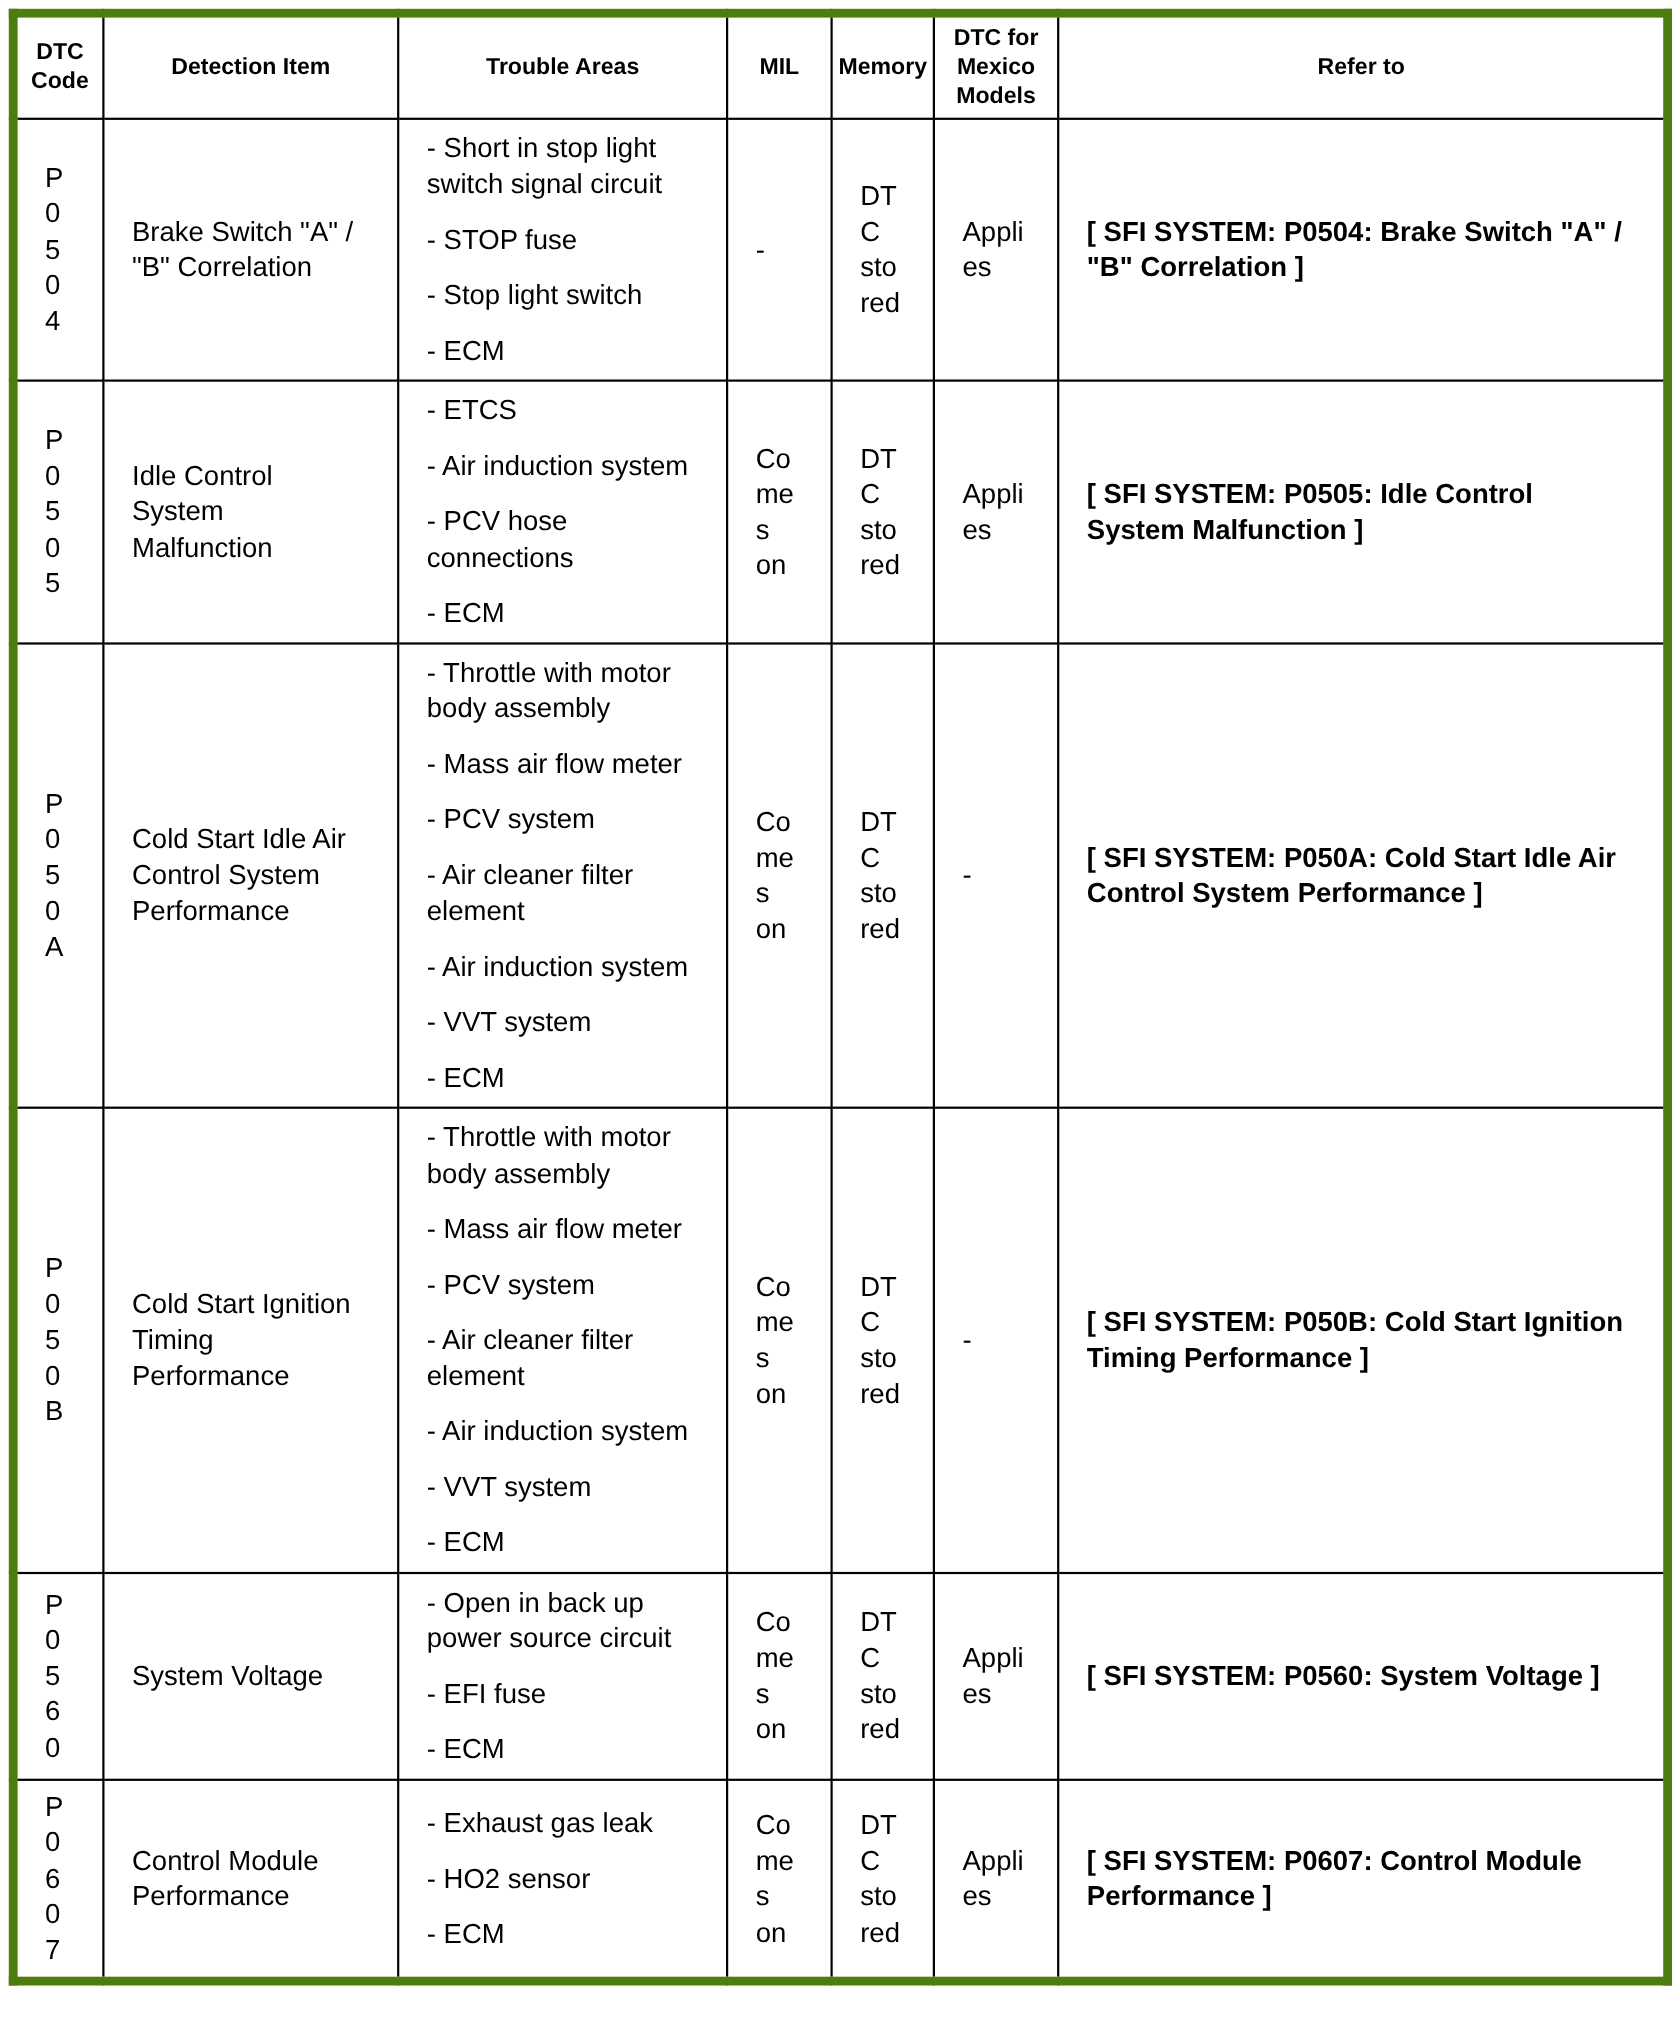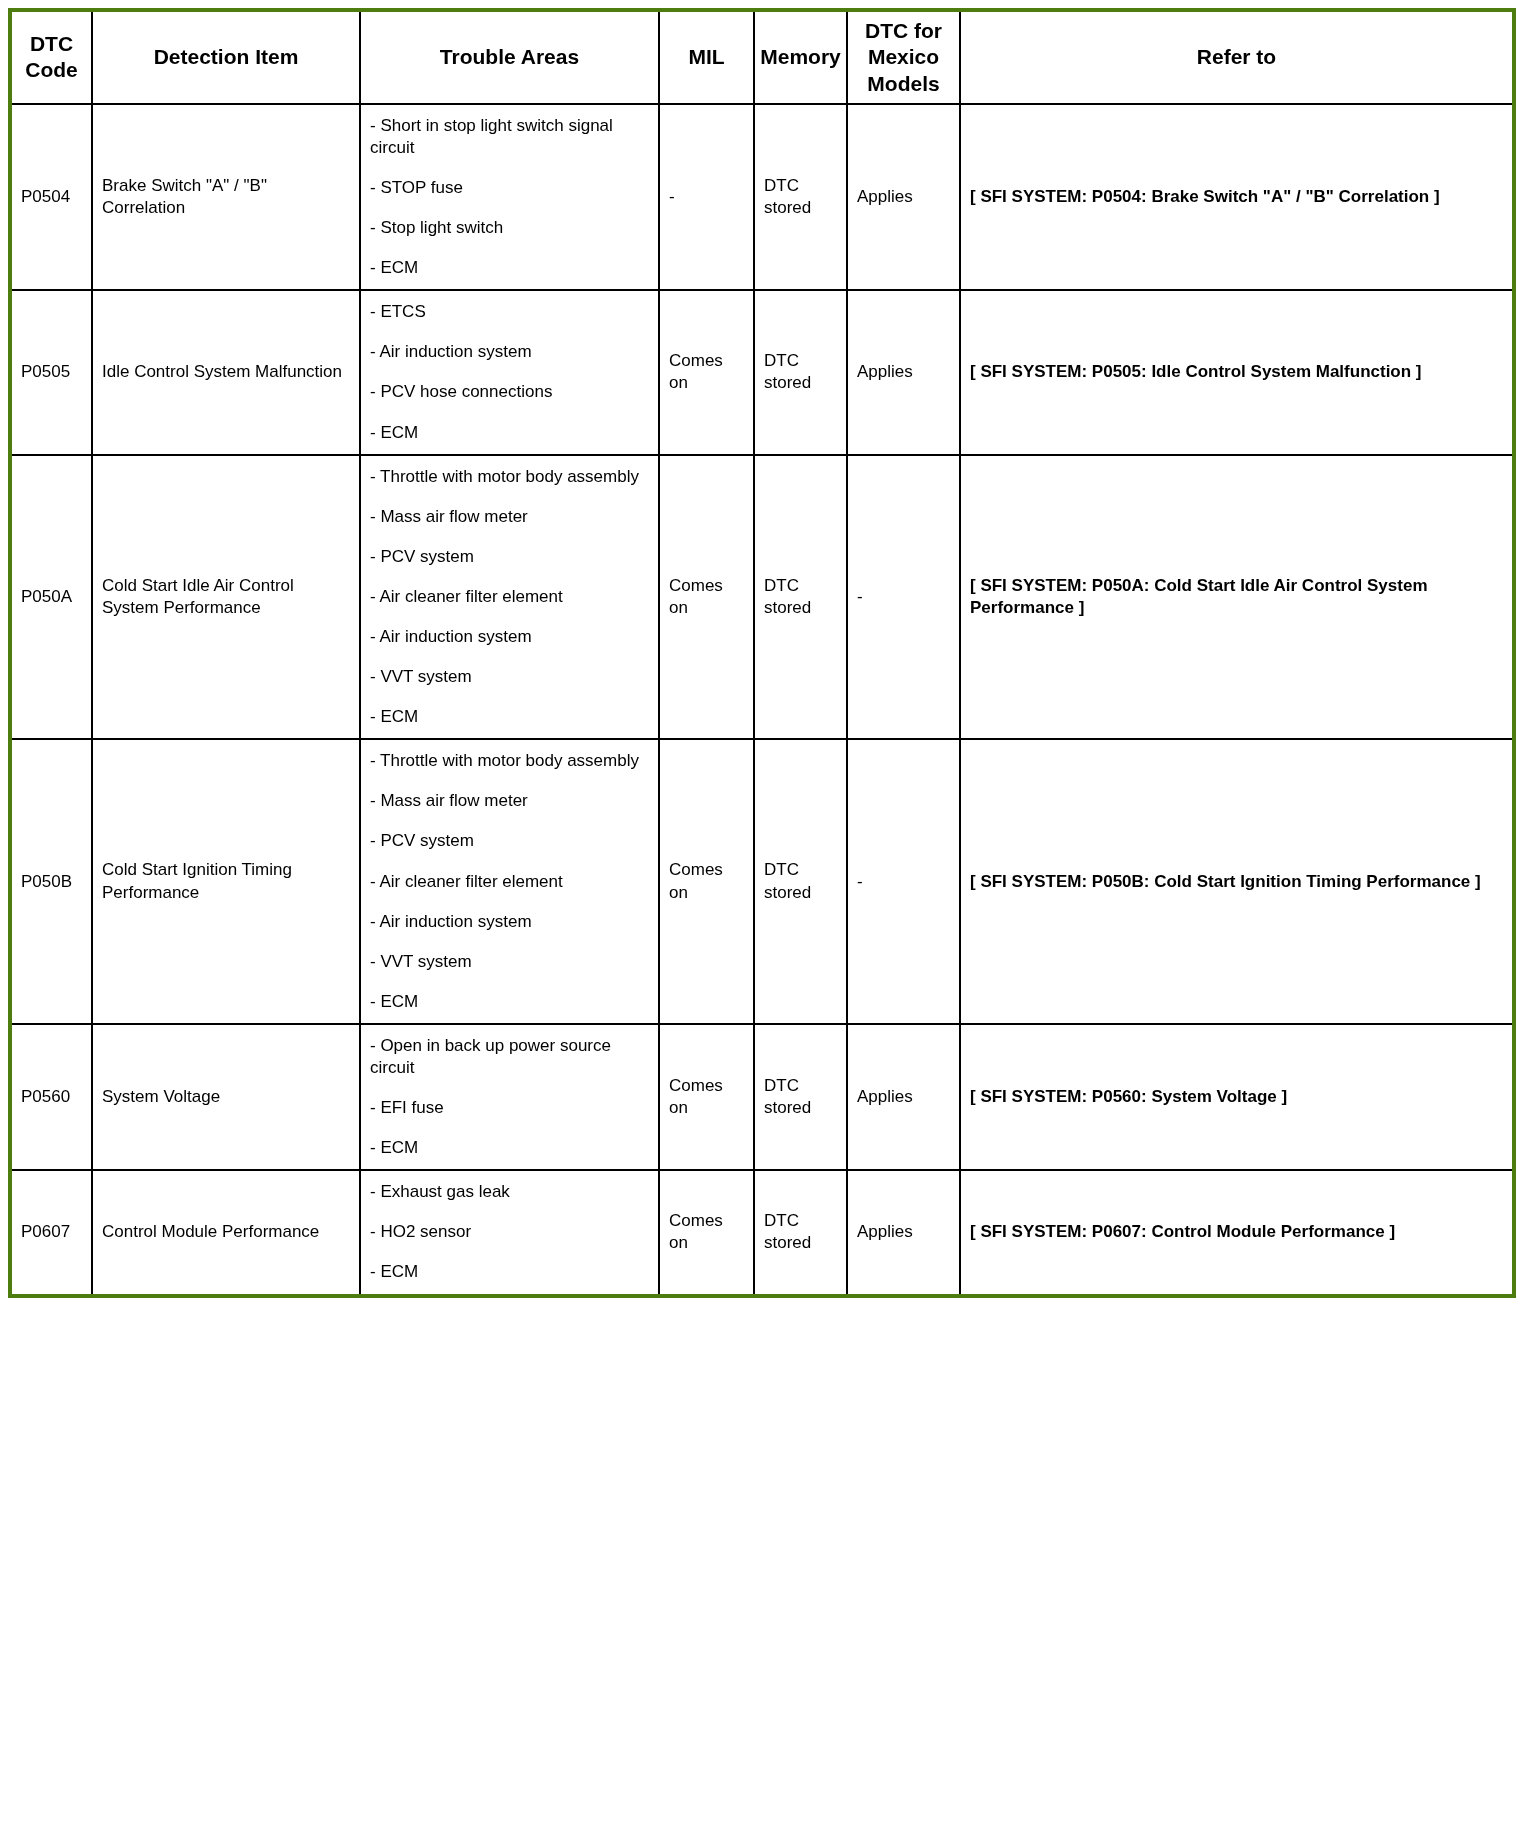--- a/index.html
+++ b/index.html
@@ -15,39 +15,39 @@
     height: 1844px;
     overflow: hidden;
   }
   .page {
     padding: 8px;
   }
   table.dtc-table {
     border-collapse: collapse;
     table-layout: fixed;
     width: 1504px;
-    border: 4px solid #4d7c0f;
+    border: 8px solid #4d7c0f;
   }
   .dtc-table th, .dtc-table td {
     border: 2px solid #000;
   }
   .dtc-table th {
     font-size: 21px;
     font-weight: bold;
     text-align: center;
     vertical-align: middle;
     padding: 6px 4px;
     height: 82px;
     line-height: 1.25;
   }
   .dtc-table td {
-    font-size: 17px;
+    font-size: 25px;
     line-height: 1.3;
     vertical-align: middle;
-    padding: 8px 9px;
+    padding: 8px 25px;
     word-wrap: break-word;
   }
   td.code   { vertical-align: middle; }
   td.det    { vertical-align: middle; }
   td.trouble{ vertical-align: middle; padding-top: 10px; padding-bottom: 10px; }
   td.mil, td.mem, td.mex { vertical-align: middle; }
   td.refer  { font-weight: bold; vertical-align: middle; }
   .ta-item  { margin: 18px 0; }
   .ta-item:first-child { margin-top: 0; }
   .ta-item:last-child  { margin-bottom: 0; }

